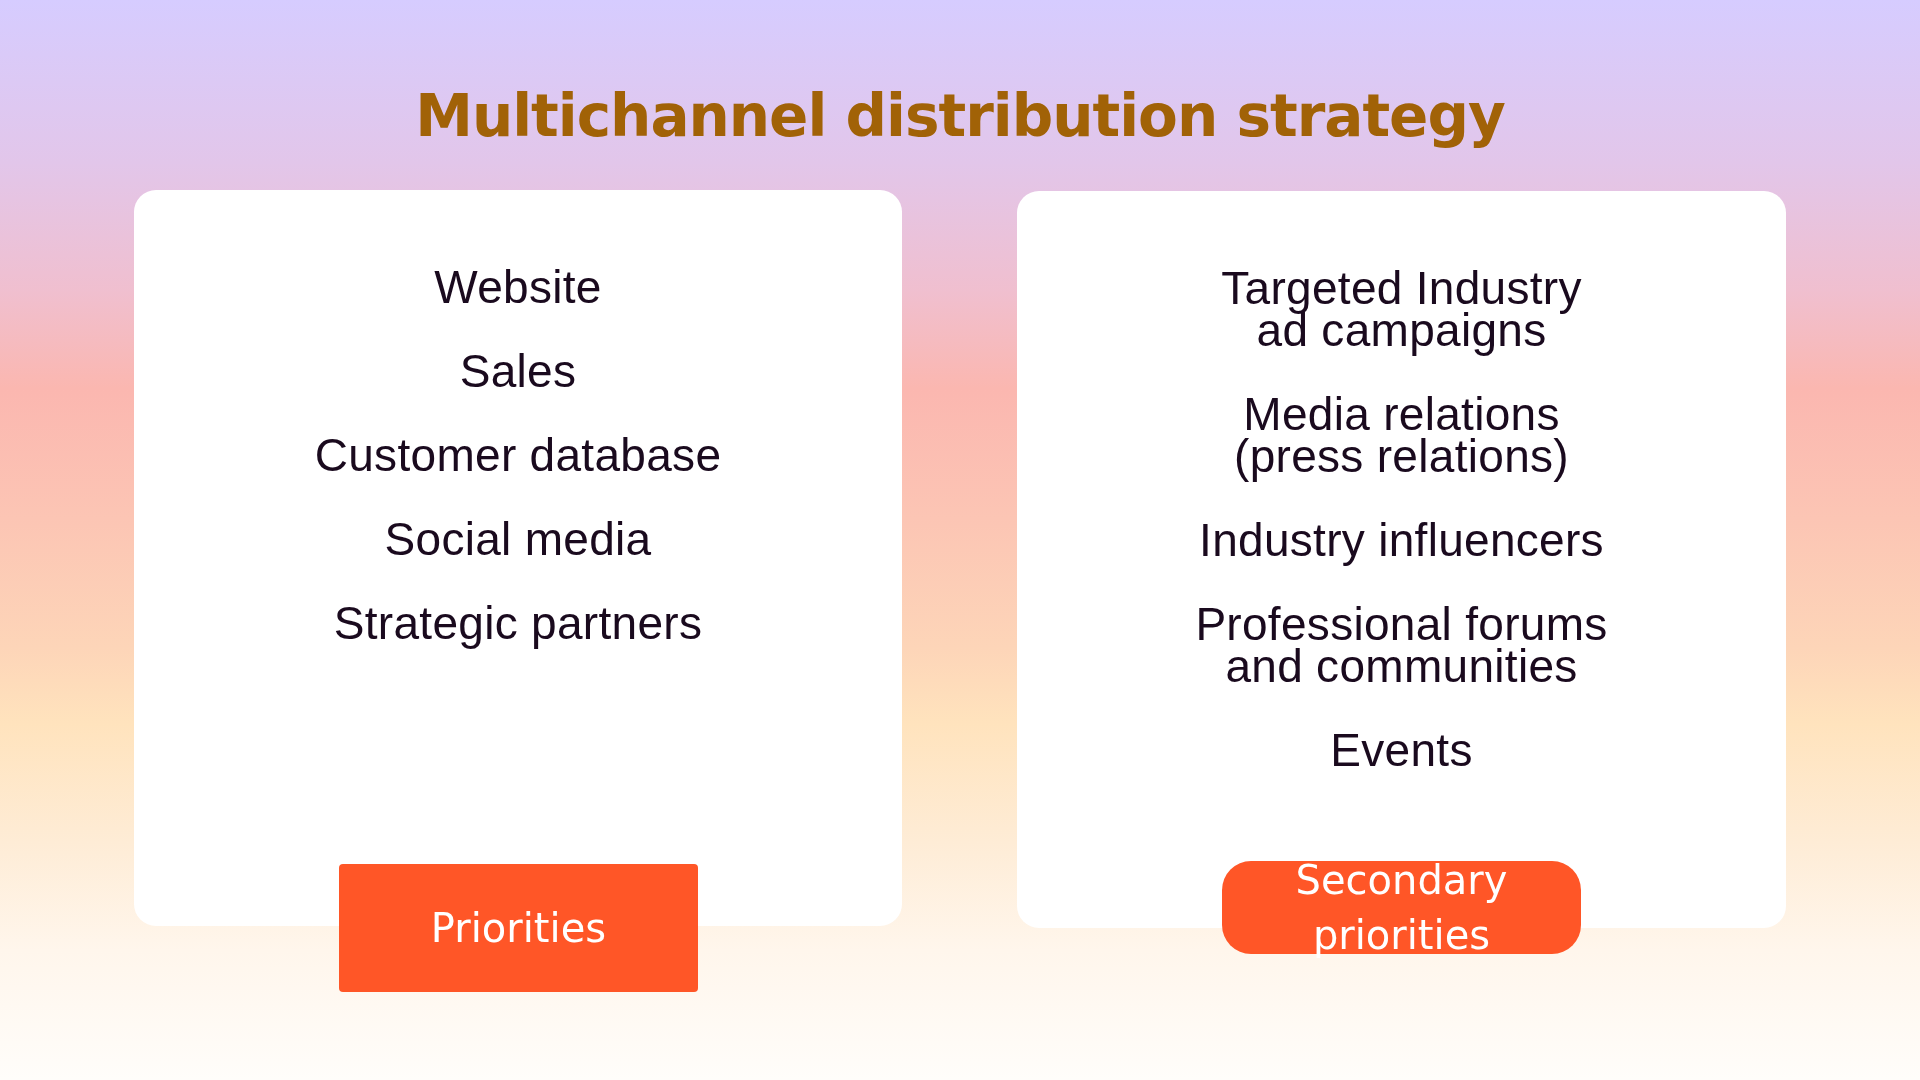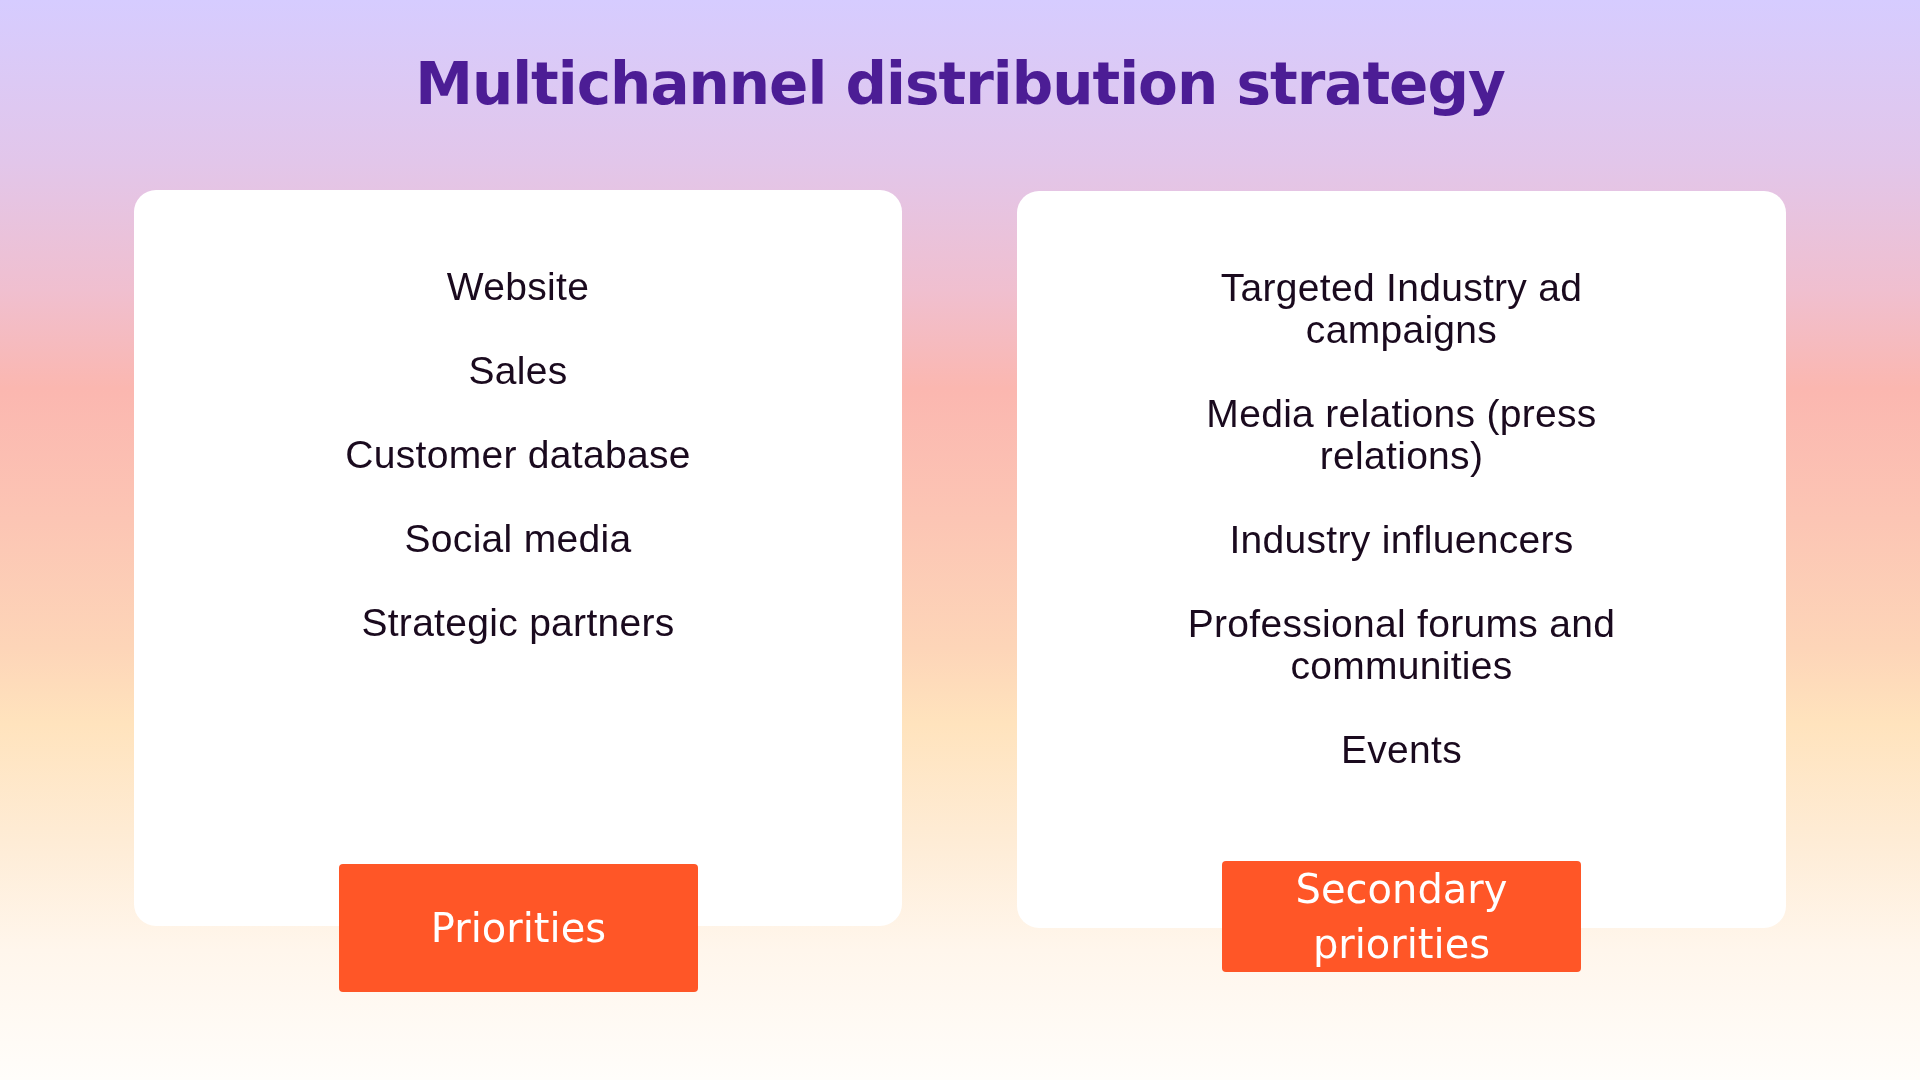--- a/index.html
+++ b/index.html
@@ -21,29 +21,29 @@
         #fdd5b8 60%,
         #ffe3bd 67%,
         #feecd6 78%,
         #fff6ec 88%,
         #fffdfa 100%);
       color: #1a0a1e;
     }
     .slide-title {
       position: absolute;
       left: 0;
-      top: 44px;
+      top: 76px;
       width: 1920px;
       text-align: center;
       font-family: "DejaVu Sans", sans-serif;
       font-weight: 700;
       font-size: 58px;
       line-height: 80px;
       letter-spacing: -1px;
-      color: #4c1d95;
+      color: #a16207;
       margin: 0;
     }
     .card {
       position: absolute;
       background: #ffffff;
       border-radius: 22px;
     }
     .card-left  { left: 134px;  top: 190px; width: 768px; height: 736px; }
     .card-right { left: 1017px; top: 191px; width: 769px; height: 737px; }
 
@@ -54,21 +54,21 @@
       position: absolute;
       left: 0;
       width: 100%;
       text-align: center;
     }
     .card-left .channel-list  { top: 76px; }
     .card-right .channel-list { top: 76px; }
 
     .channel-item {
       font-family: "Liberation Sans", sans-serif;
-      font-size: 39px;
+      font-size: 46px;
       line-height: 42px;
       color: #1a0a1e;
       letter-spacing: 0.3px;
       margin: 0 auto;
       text-align: center;
     }
     .card-left .channel-item { margin-bottom: 42px; }
     .card-right .channel-item {
       width: 480px;
       margin-bottom: 42px;
@@ -86,21 +86,21 @@
       justify-content: center;
       text-align: center;
       font-family: "DejaVu Sans", sans-serif;
       font-size: 40px;
       line-height: 55px;
       padding: 0 20px;
       box-sizing: border-box;
       cursor: pointer;
     }
     .btn-priorities { left: 339px;  top: 864px; width: 359px; height: 128px; }
-    .btn-secondary  { left: 1222px; top: 861px; width: 359px; height: 111px; }
+    .btn-secondary  { left: 1222px; top: 861px; width: 359px; height: 93px; border-radius: 29px; }
     .btn-secondary span { display: block; width: 260px; }
   </style>
 </head>
 <body>
 
 <h1 class="slide-title">Multichannel distribution strategy</h1>
 
 <section class="card card-left">
   <ul class="channel-list">
     <li class="channel-item">Website</li>

